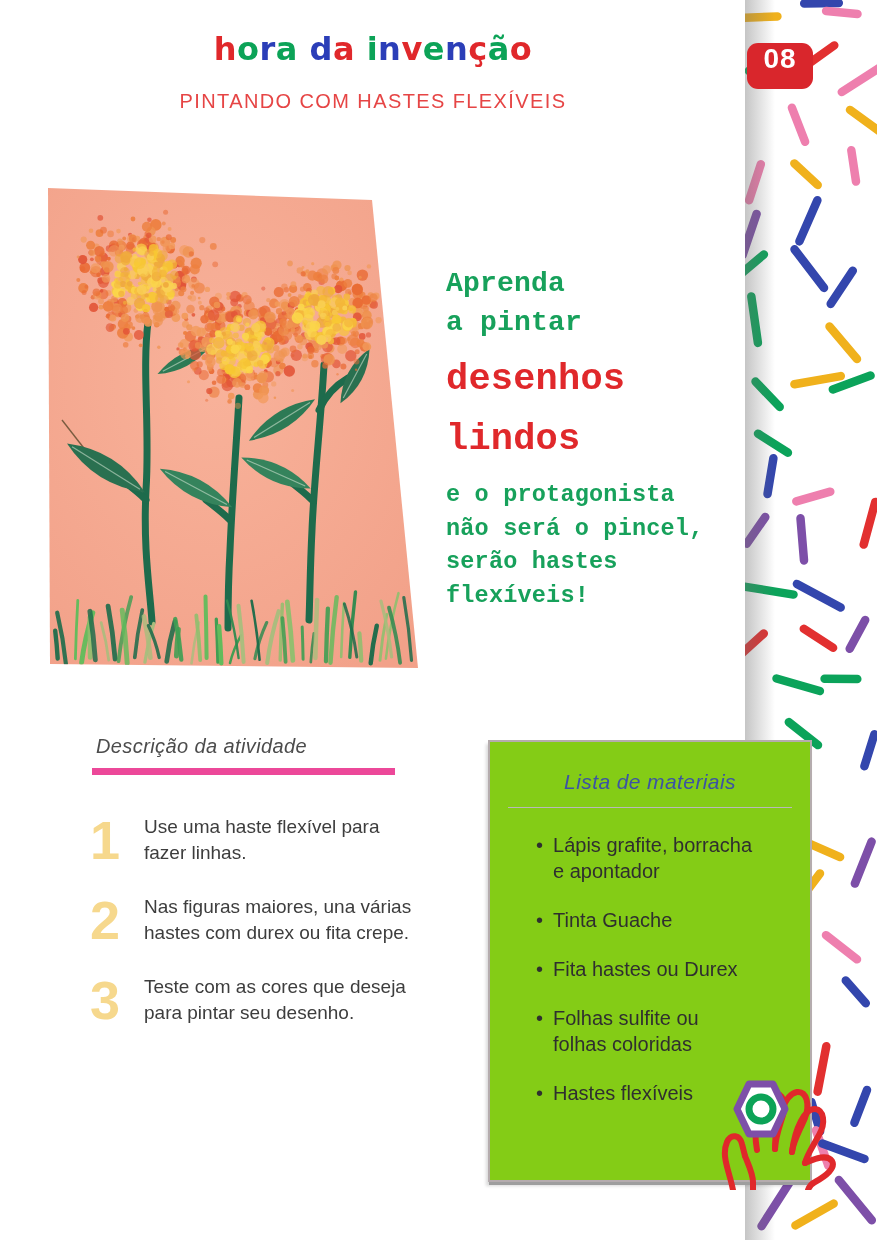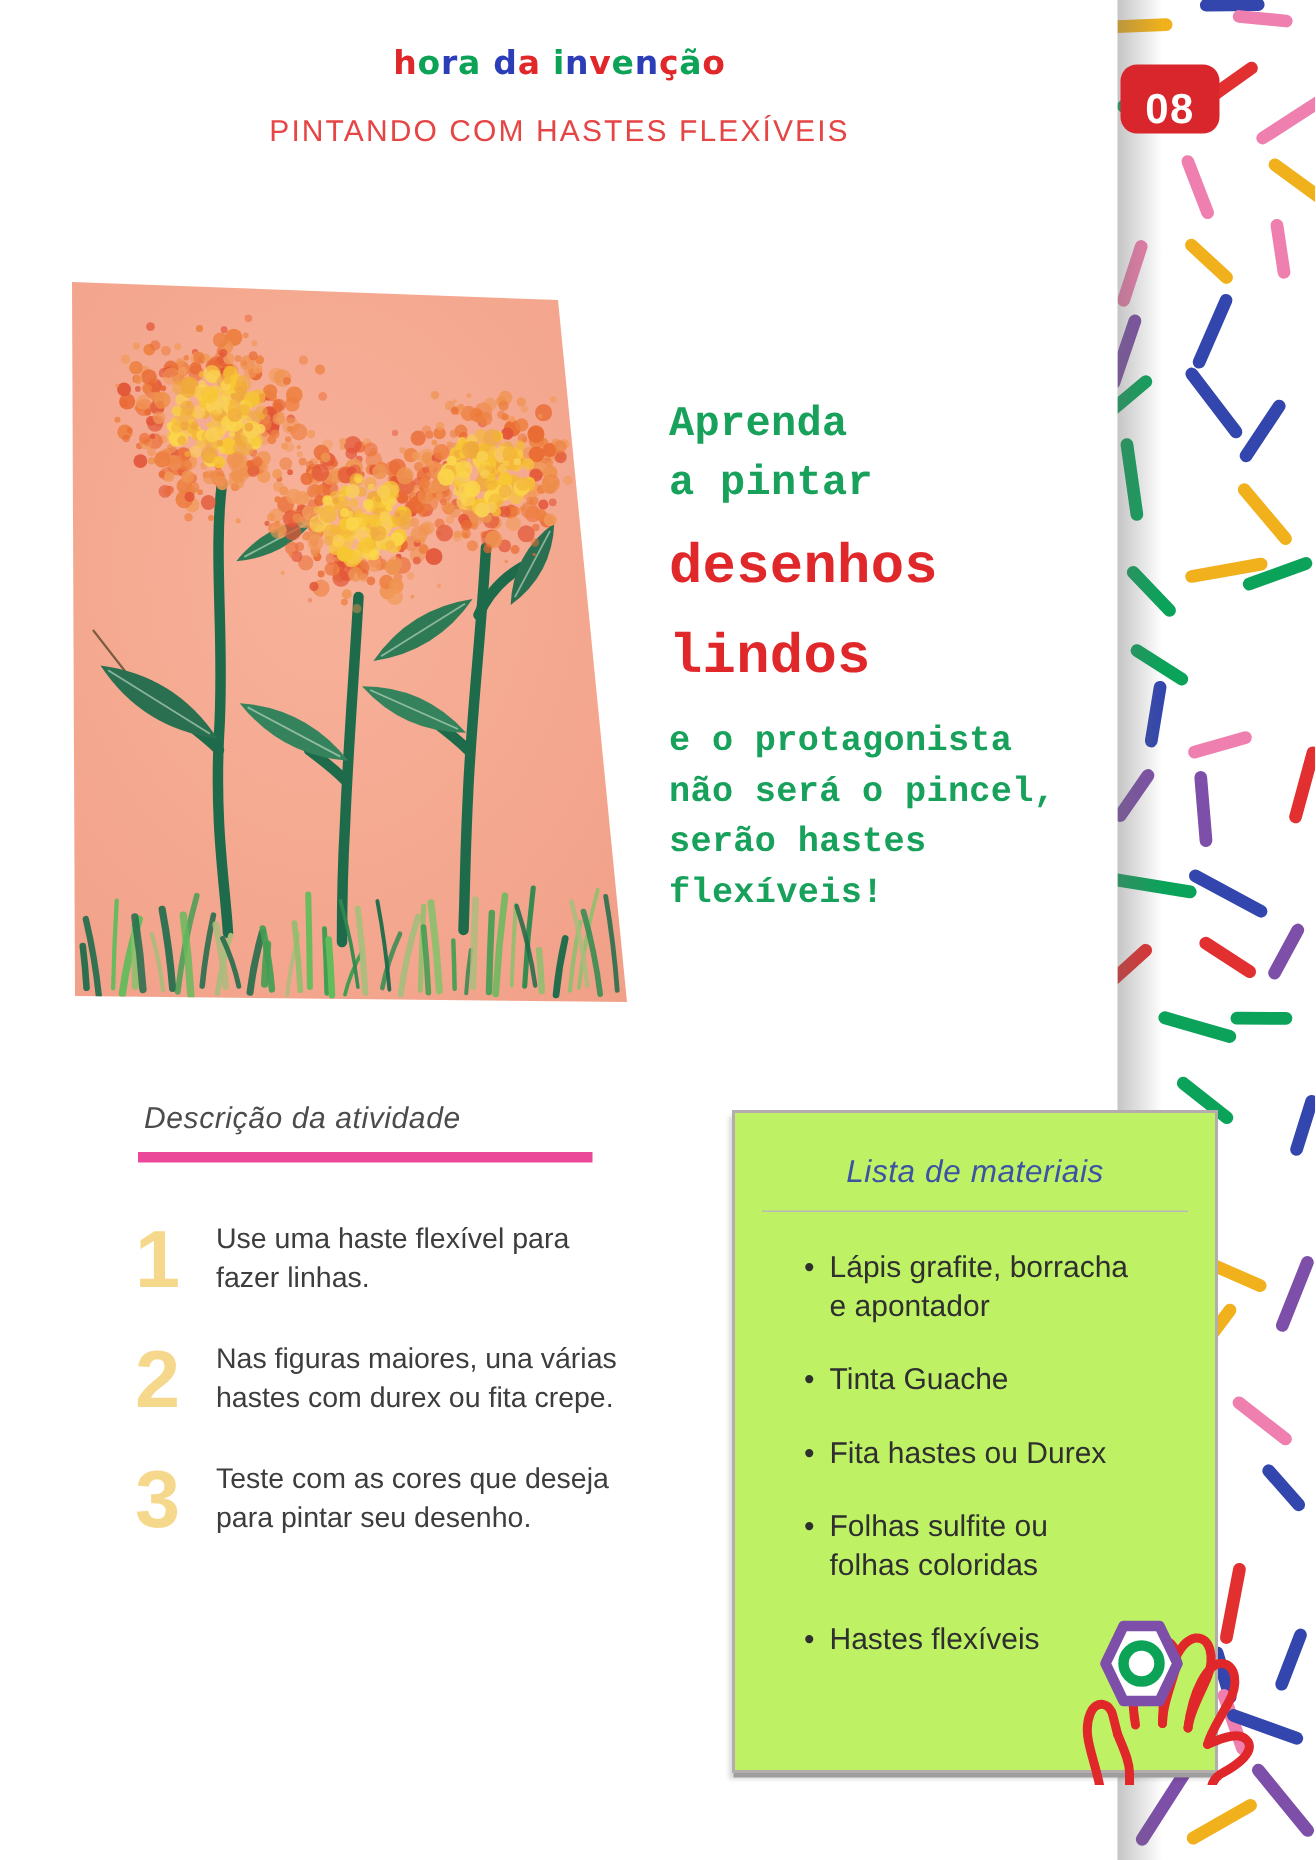--- a/index.html
+++ b/index.html
@@ -11,44 +11,44 @@
   body{font-family:"Liberation Sans", sans-serif;}
   .page{position:relative;width:877px;height:1240px;background:#fff;overflow:hidden;}
 
   
   .strip{position:absolute;left:745px;top:0;width:132px;height:1240px;background:#fff;overflow:hidden;}
   .strip svg{position:absolute;left:0;top:0;}
   .strip-shadow{position:absolute;left:745px;top:0;width:30px;height:1240px;z-index:2;
     background:linear-gradient(to right, rgba(110,110,110,.40), rgba(255,255,255,0));pointer-events:none;}
 
   .badge{position:absolute;left:747px;top:43px;width:66px;height:46px;z-index:3;
-    background:var(--badge-red);border-radius:11px;display:flex;align-items:flex-end;justify-content:center;
+    background:var(--badge-red);border-radius:11px;display:flex;align-items:flex-start;justify-content:center;
     color:#fff;font-weight:700;font-size:28px;letter-spacing:1px;}
 
   .header{position:absolute;left:0;top:0;width:746px;text-align:center;}
-  .logo{margin-top:30px;font-family:"DejaVu Sans", sans-serif;font-weight:700;font-size:22px;letter-spacing:.5px;}
+  .logo{margin-top:30px;font-family:"DejaVu Sans", sans-serif;font-weight:700;font-size:32px;letter-spacing:.5px;}
   .subtitle{margin-top:22px;font-size:20px;letter-spacing:1.4px;color:var(--subtitle-red);}
 
   .painting{position:absolute;left:26px;top:170px;}
 
   .intro{position:absolute;left:446px;top:264px;width:302px;font-family:Liberation Mono, monospace;}
   .intro-green{color:var(--green);font-size:28px;line-height:39px;font-weight:700;letter-spacing:.2px;}
   .intro-red{color:var(--red);font-size:37px;line-height:46px;font-weight:700;margin-top:14px;letter-spacing:.2px;}
   .intro-para{color:var(--green);font-size:23.5px;line-height:33.5px;font-weight:700;margin-top:16px;white-space:pre-line;letter-spacing:.2px;}
 
   .section-heading{position:absolute;left:92px;top:735px;width:303px;border-bottom:7px solid #ec4899;
     padding:0 0 10px 4px;font-style:italic;font-size:20px;color:#4c4c4c;letter-spacing:.4px;}
 
   .steps{position:absolute;left:90px;top:812px;width:390px;}
   .step{display:flex;align-items:flex-start;margin-bottom:26px;}
   .step-num{width:54px;flex:0 0 54px;font-size:54px;font-weight:700;color:var(--step-yellow);line-height:.95;transform:translateY(3px);}
   .step-text{font-size:19px;line-height:26px;color:#3d3d3d;white-space:pre-line;padding-top:2px;}
 
   .materials{position:absolute;left:488px;top:740px;width:324px;height:442px;z-index:4;
-    background:#bef264;border:2px solid #b5acae;box-shadow:0 4px 0 -1px #9e9e9e, -2px 4px 3px rgba(0,0,0,.15);}
+    background:#84cc16;border:2px solid #b5acae;box-shadow:0 4px 0 -1px #9e9e9e, -2px 4px 3px rgba(0,0,0,.15);}
   .materials-title{margin-top:28px;text-align:center;font-style:italic;font-size:21px;color:var(--mat-blue);letter-spacing:.4px;}
   .materials-divider{border:none;border-top:1px solid #b9b9b9;margin:13px 18px 0 18px;}
   .materials-list{list-style:none;margin:24px 0 0 46px;}
   .materials-list li{display:flex;margin-bottom:23px;font-size:20px;line-height:26px;color:#2f2f2f;}
   .bullet{margin-right:10px;}
   .mat-text{white-space:pre-line;}
 
   .hand-icon{position:absolute;left:697px;top:1062px;z-index:6;}
 </style>
 </head>

